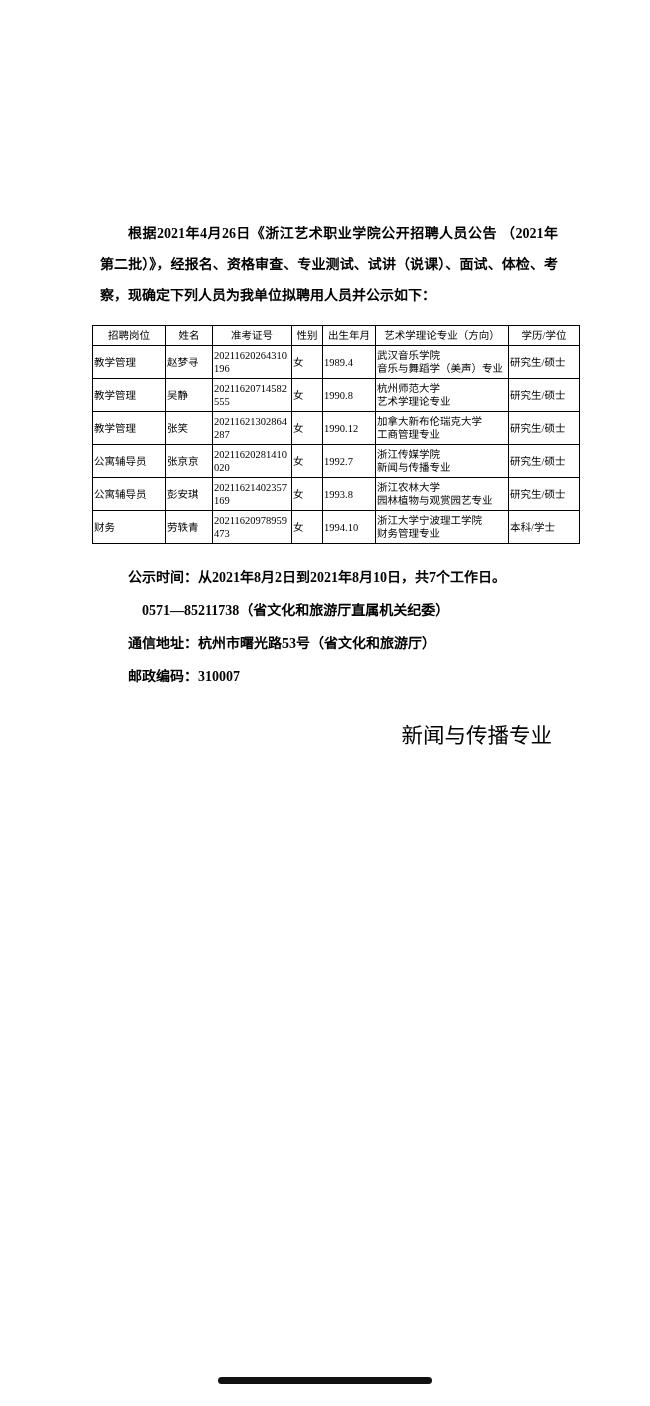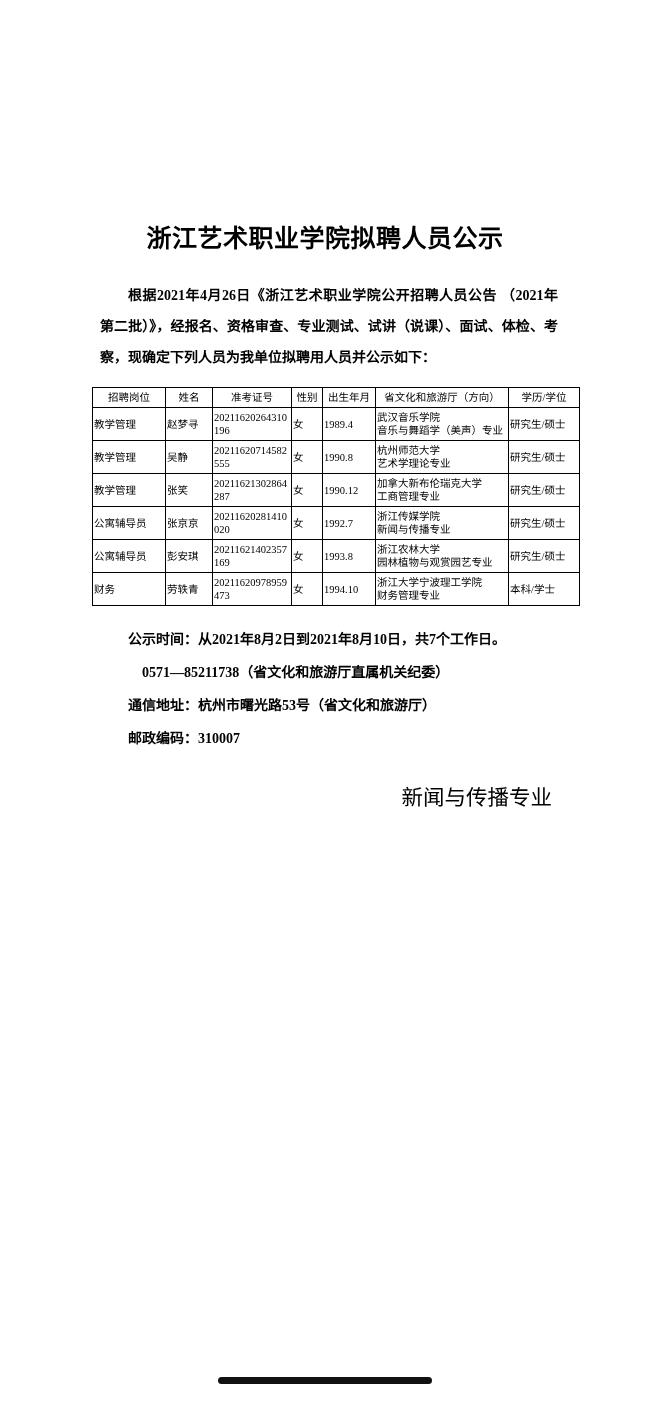--- a/index.html
+++ b/index.html
@@ -101,34 +101,33 @@
     background: #111111;
   }
 </style>
 </head>
 <body>
 
 <div class="page">
 
   <div class="doc">
 
-    <h1 class="doc-title">浙江艺术职业学院拟聘人员公示</h1>
 
     <p class="para">根据2021年4月26日《浙江艺术职业学院公开招聘人员公告 （2021年第二批）》，经报名、资格审查、专业测试、试讲（说课）、面试、体检、考察，现确定下列人员为我单位拟聘用人员并公示如下：</p>
 
     <div class="tbl-wrap">
       <table class="staff">
         <thead>
           <tr>
             <th class="col-post">招聘岗位</th>
             <th class="col-name">姓名</th>
             <th class="col-id">准考证号</th>
             <th class="col-sex">性别</th>
             <th class="col-birth">出生年月</th>
-            <th class="col-school">省文化和旅游厅（方向）</th>
+            <th class="col-school">艺术学理论专业（方向）</th>
             <th class="col-degree">学历/学位</th>
           </tr>
         </thead>
         <tbody>
           <tr>
             <td class="col-post">教学管理</td>
             <td class="col-name">赵梦寻</td>
             <td class="col-id">20211620264310196</td>
             <td class="col-sex">女</td>
             <td class="col-birth">1989.4</td>

